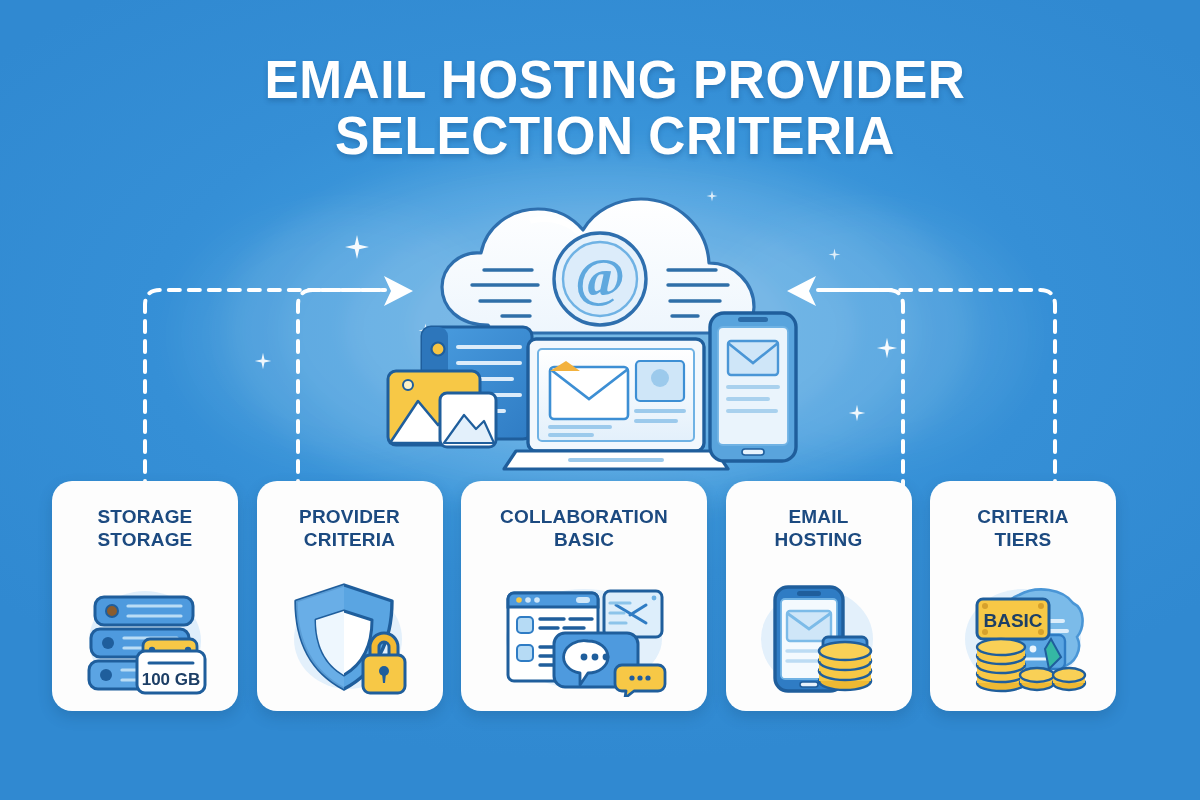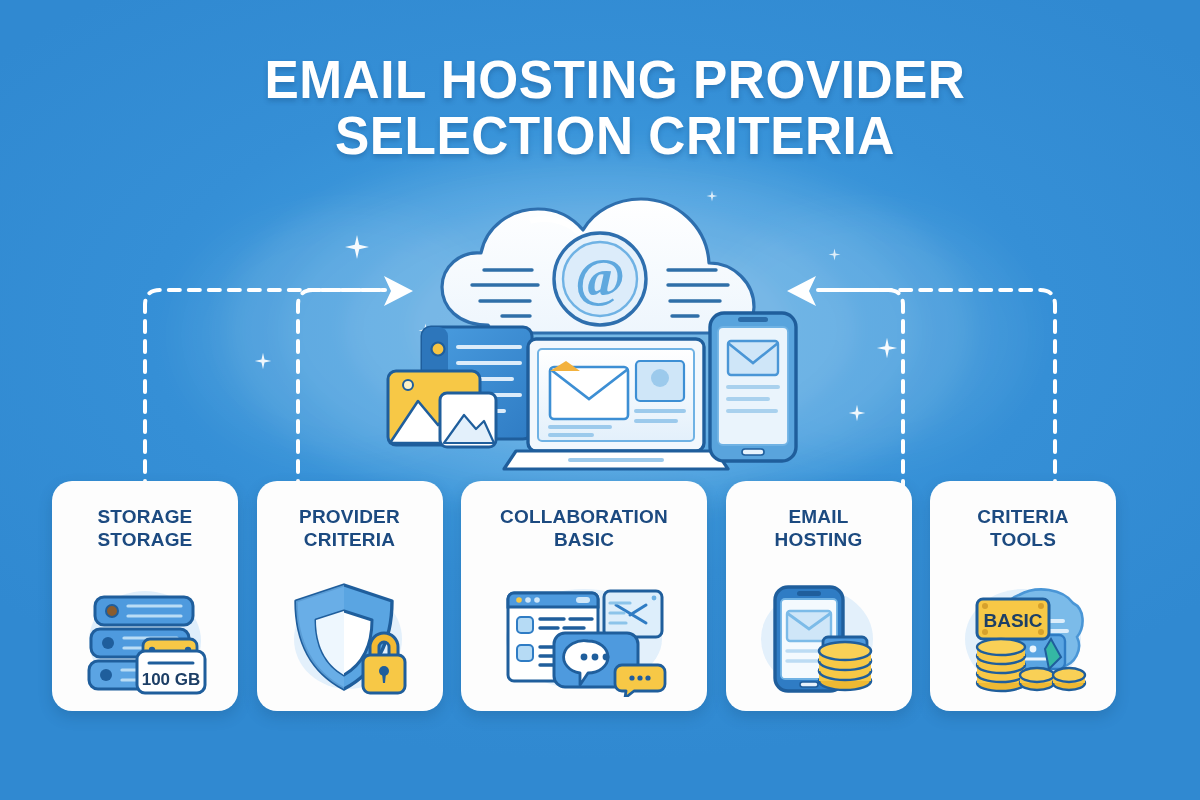--- a/index.html
+++ b/index.html
@@ -427,21 +427,21 @@
           <ellipse cx="92" cy="82" rx="26" ry="9" fill="#f7c846"></ellipse>
           <rect x="66" y="72" width="52" height="10" fill="#f7c846" stroke="none"></rect>
           <ellipse cx="92" cy="72" rx="26" ry="9" fill="#f9d056"></ellipse>
         </g>
       </svg>
     </div>
 
     <div class="card">
       <div class="card-title">
         <span>CRITERIA</span><br>
-        <span>TOOLS</span>
+        <span>TIERS</span>
       </div>
       <svg class="card-icon" viewBox="0 0 132 118">
         <ellipse cx="66" cy="60" rx="58" ry="50" fill="#e3f0fb"></ellipse>
 
         <path d="M62 16 C80 6 106 10 116 24 C128 30 128 48 120 58
                  C126 70 118 86 104 88 L58 88 C44 84 40 66 48 54
                  C40 40 48 20 62 16 Z" fill="#7bbbe9" stroke="#4a96d6" stroke-width="2.6"></path>
         <g stroke="#ddeefb" stroke-width="4" stroke-linecap="round">
           <line x1="78" y1="42" x2="106" y2="42"></line>
           <line x1="84" y1="52" x2="110" y2="52"></line>

